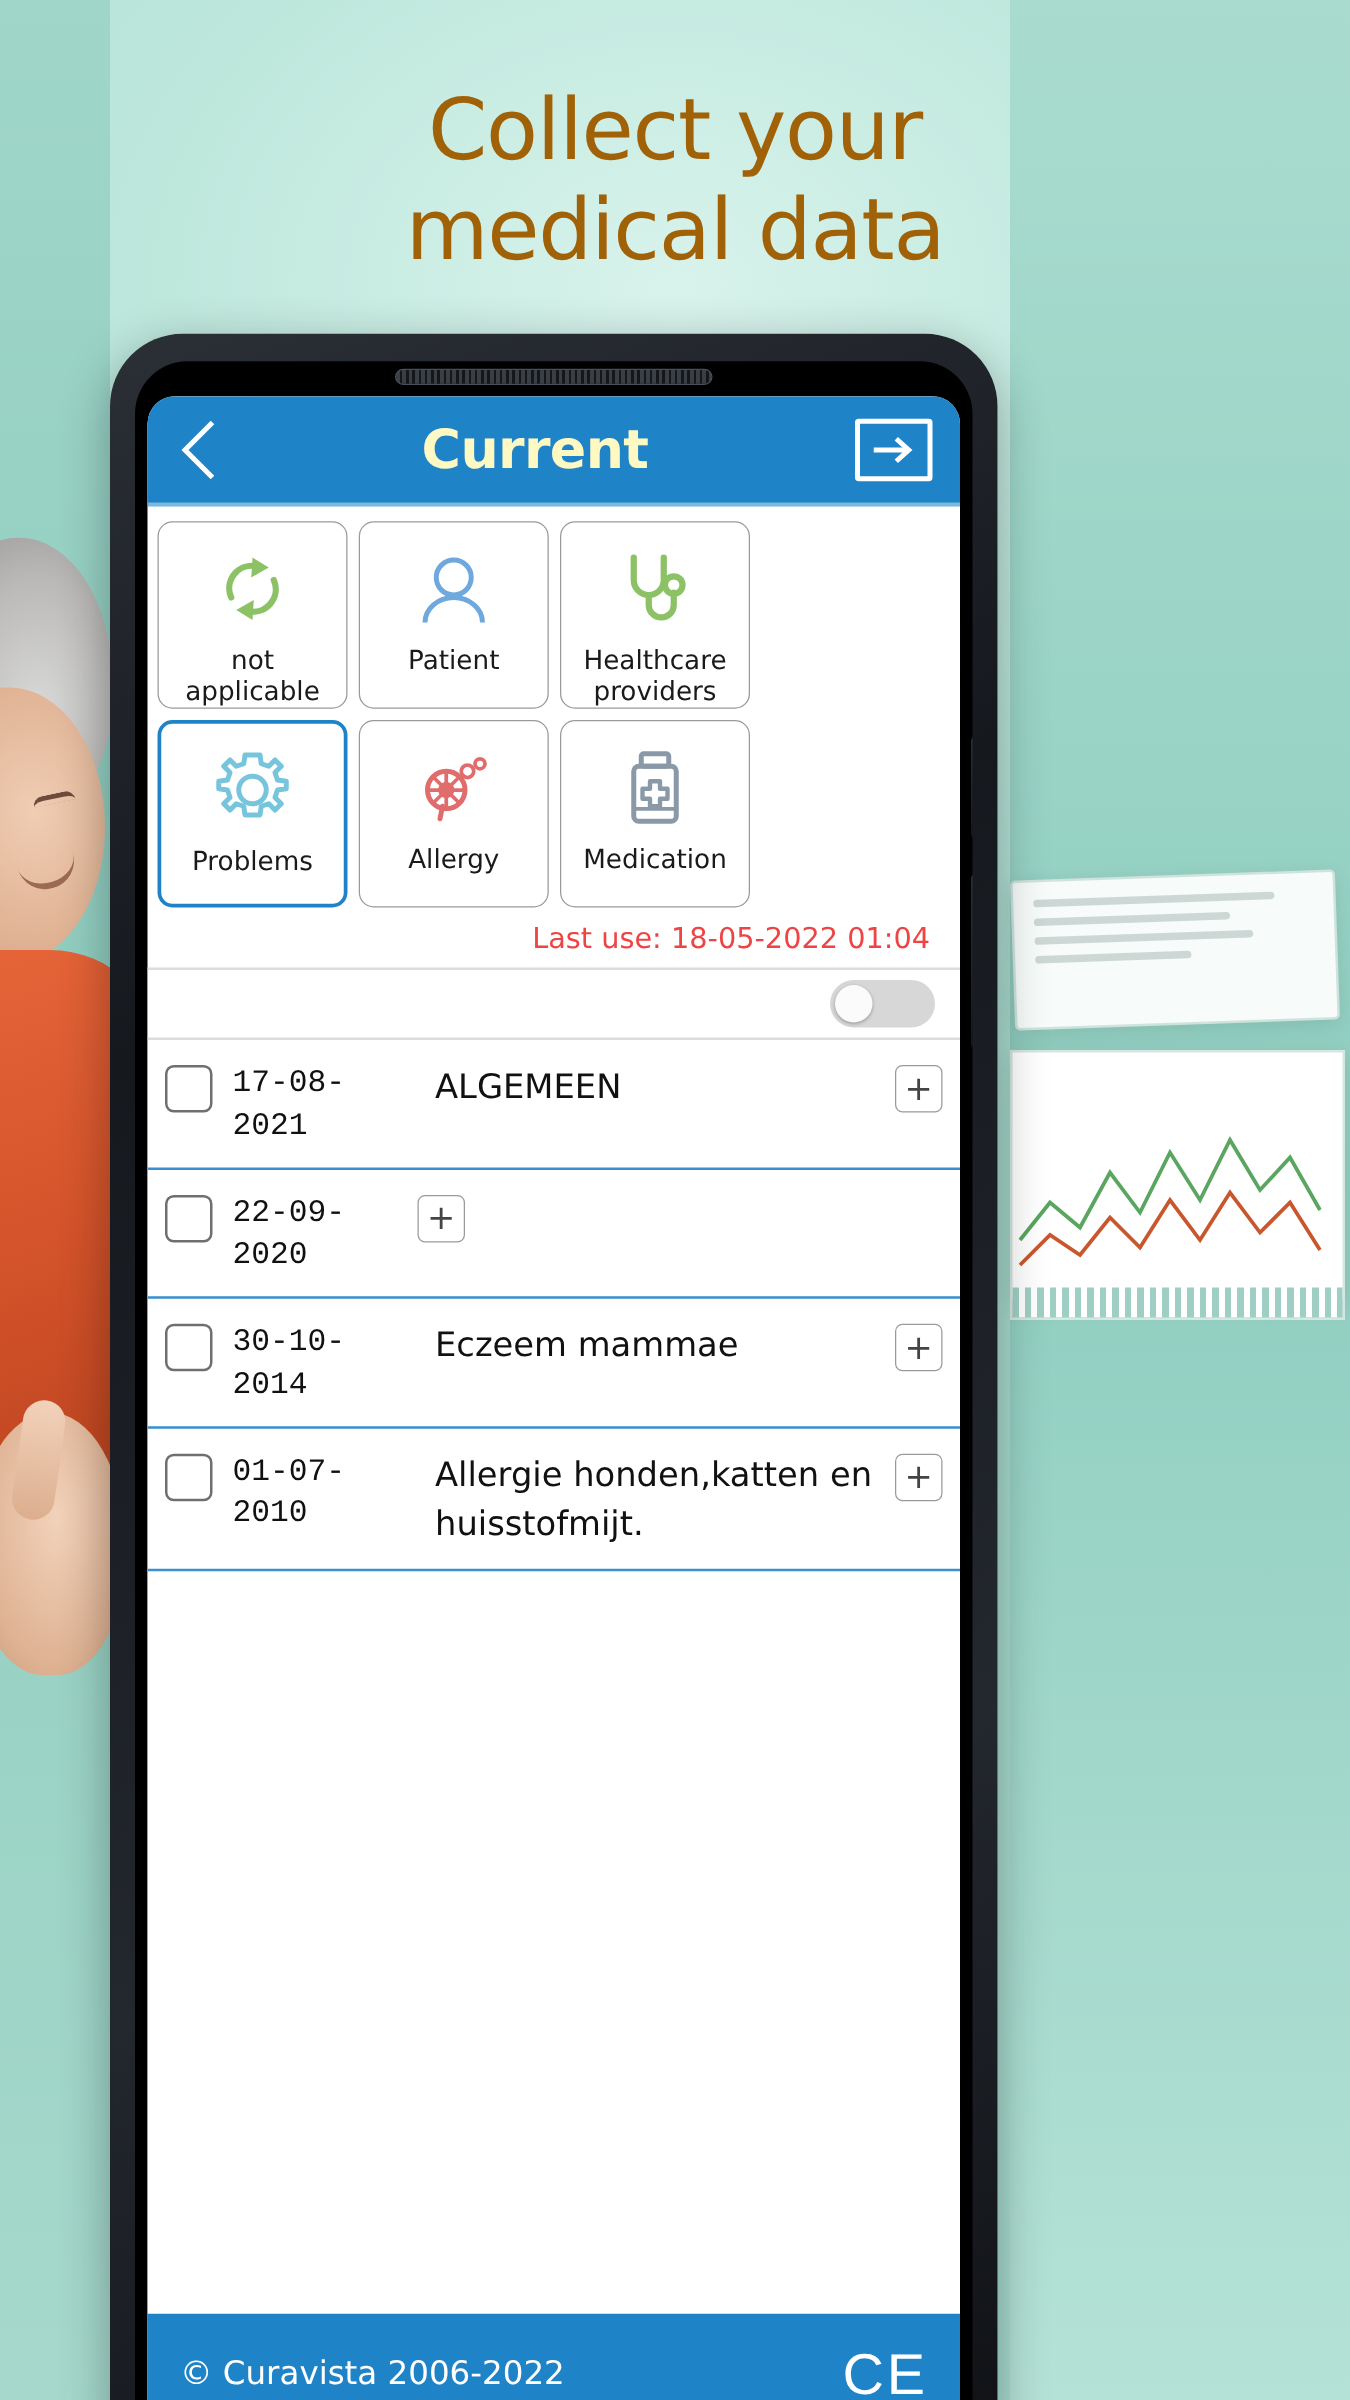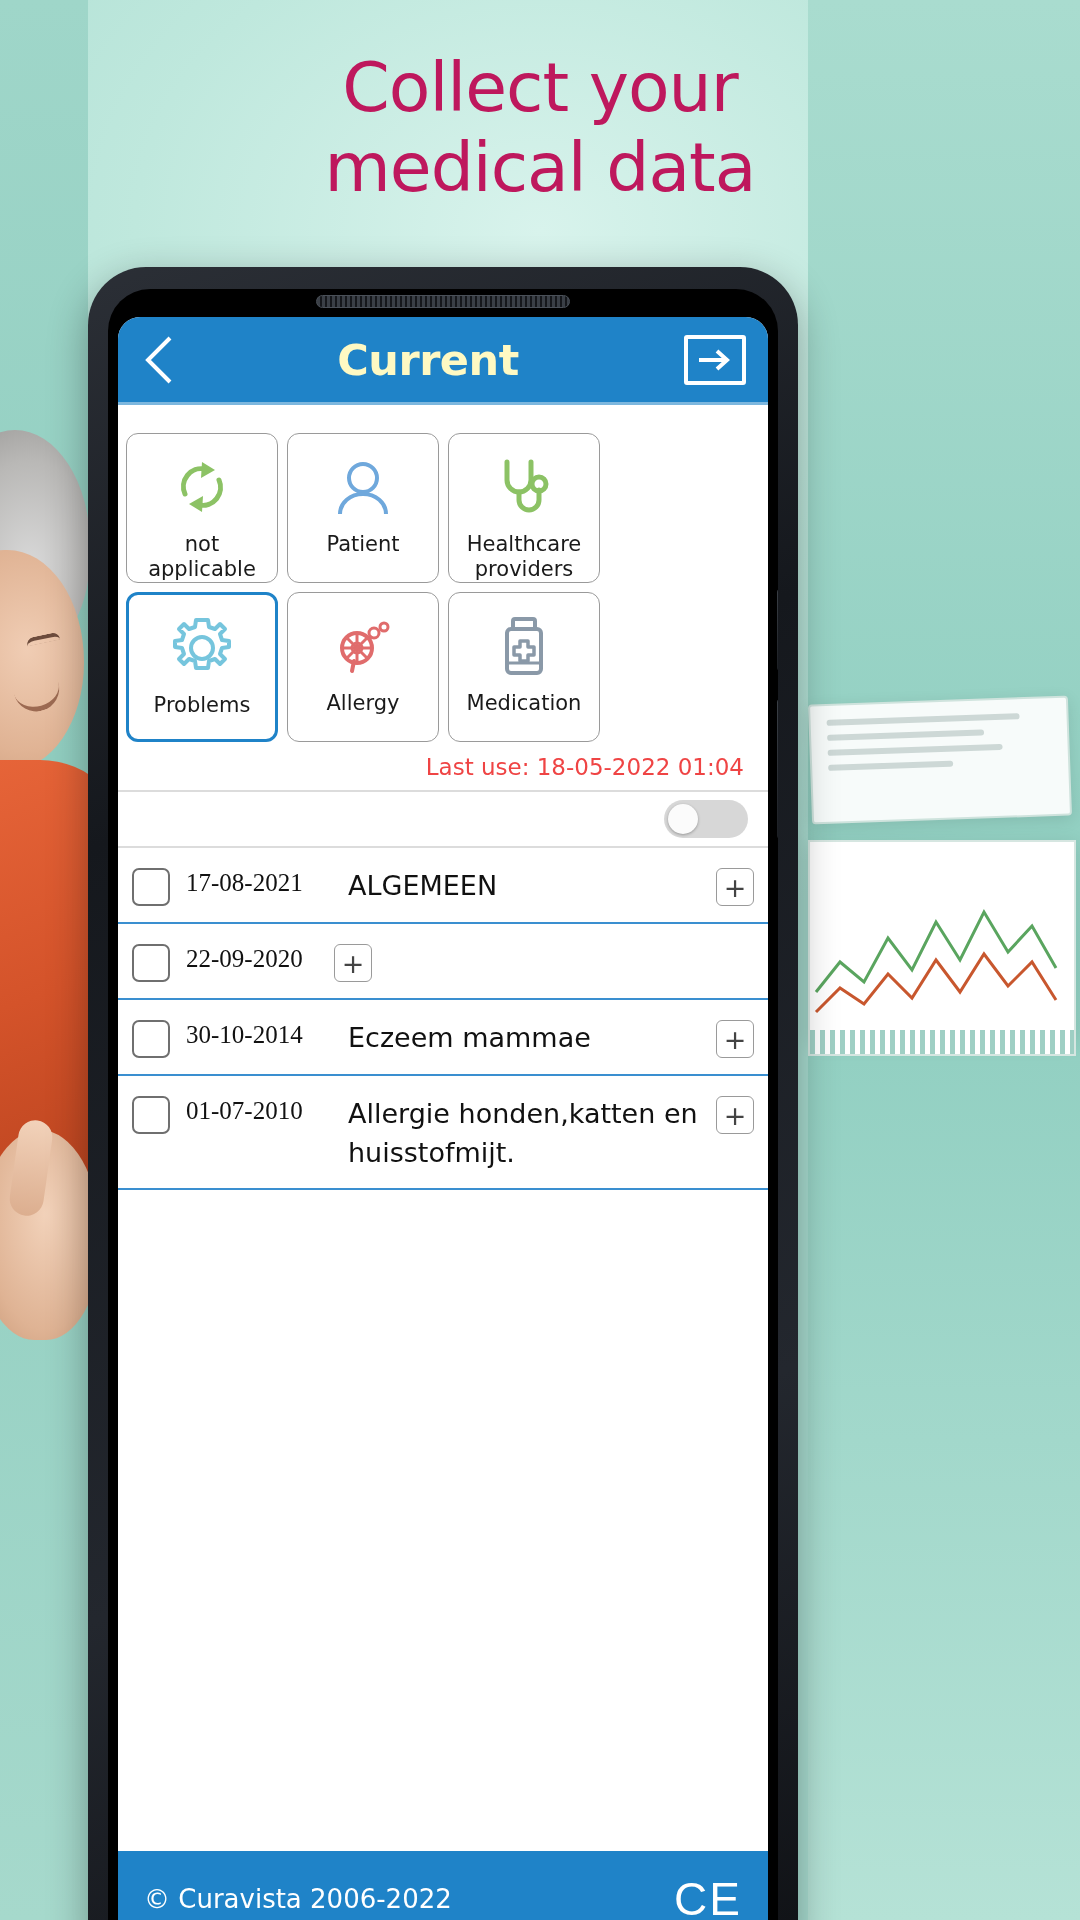--- a/index.html
+++ b/index.html
@@ -86,23 +86,23 @@
   }
   .chart-card svg { display:block; }
   .chart-strip {
     position:absolute; right:4px; top:1030px; width:268px; height:26px;
     background:repeating-linear-gradient(90deg,#9fcfc4 0 5px,#ffffff 5px 10px);
     border:2px solid #d6e6e1; border-top:none;
   }
 
   
   #headline {
-    position:absolute; left:0; top:48px; width:1080px;
+    position:absolute; left:0; top:65px; width:1080px;
     text-align:center;
-    color:#be185d;
+    color:#a16207;
     font-size:68px; font-weight:400; line-height:1.18;
     letter-spacing:-1px;
     font-family:"DejaVu Sans", sans-serif;
   }
   #headline .l2 { display:block; }
 
   
   #phone {
     position:absolute; left:88px; top:267px;
     width:710px; height:1680px;
@@ -154,21 +154,21 @@
     flex:1; text-align:center; margin-left:-8px;
   }
   #logout-btn {
     width:62px; height:50px; border:4px solid #fff; border-radius:3px;
     display:flex; align-items:center; justify-content:center;
     cursor:pointer;
   }
 
   
   #tiles {
-    flex:0 0 auto; padding:28px 8px 0 8px;
+    flex:0 0 auto; padding:12px 8px 0 8px;
     display:flex; flex-wrap:wrap; gap:9px;
   }
   .tile {
     width:152px; height:150px;
     border:1.6px solid #9a9a9a; border-radius:12px;
     background:#fff;
     display:flex; flex-direction:column;
     align-items:center; justify-content:flex-start;
     padding-top:12px;
     cursor:pointer;
@@ -214,21 +214,21 @@
     min-height:76px;
   }
   .row .cb {
     flex:0 0 auto; width:38px; height:38px;
     border:2px solid #6f6f6f; border-radius:7px; background:#fff;
     margin-top:2px; cursor:pointer;
   }
   .row .date {
     flex:0 0 auto; width:148px; margin-left:16px;
     font-size:25px; color:#111; line-height:1.35;
-    font-family:Liberation Serif, serif;
+    font-family:Liberation Mono, monospace;
   }
   .row .title {
     flex:1 1 auto; margin-left:14px; padding-right:10px;
     font-size:27px; color:#111; line-height:1.45;
     font-family:"DejaVu Sans", sans-serif;
   }
   .row .plus {
     flex:0 0 auto; width:38px; height:38px;
     border:1.6px solid #9a9a9a; border-radius:6px; background:#fff;
     display:flex; align-items:center; justify-content:center;

